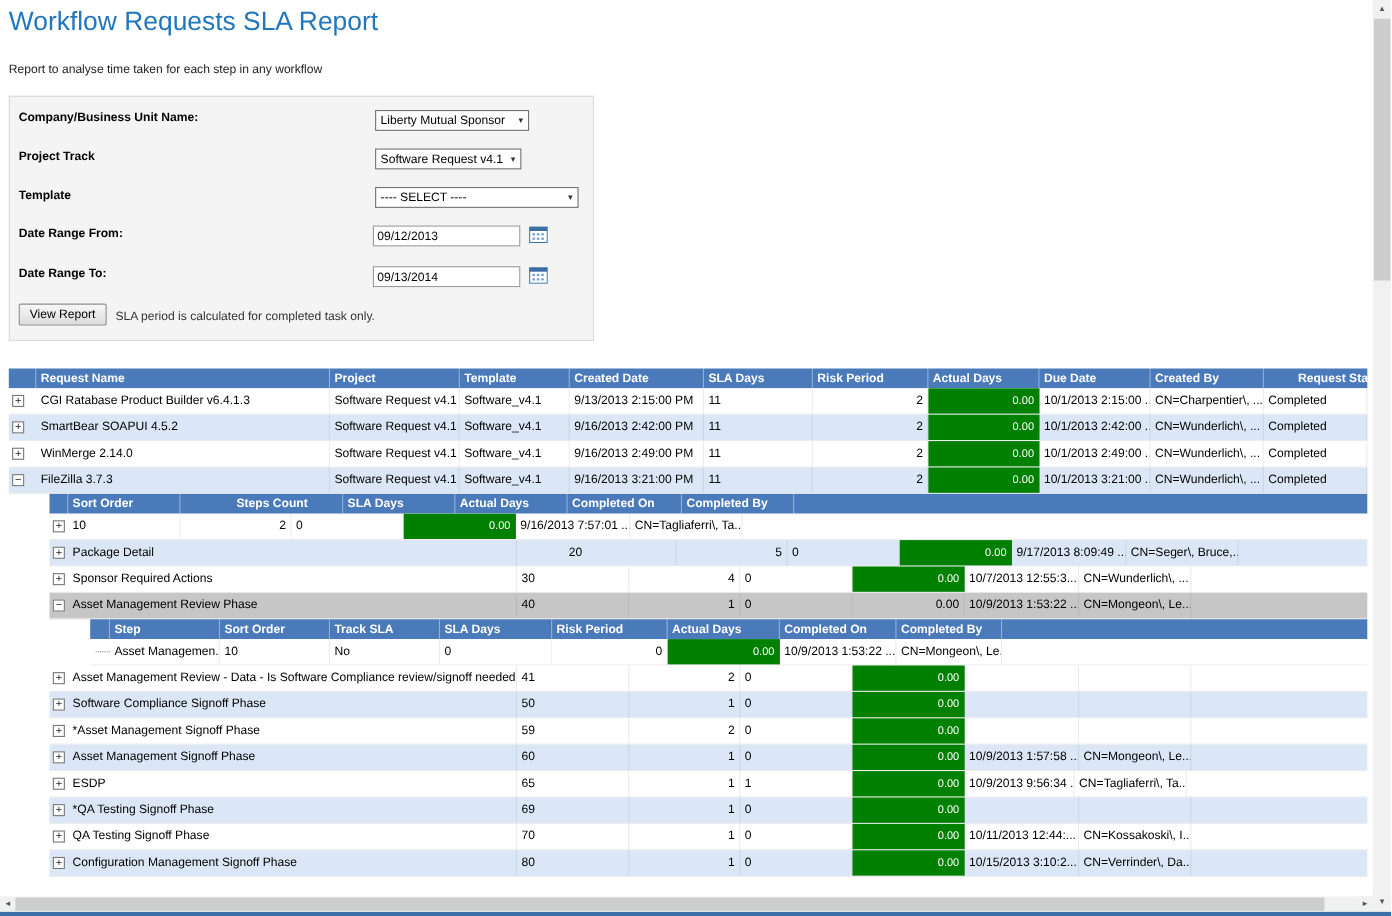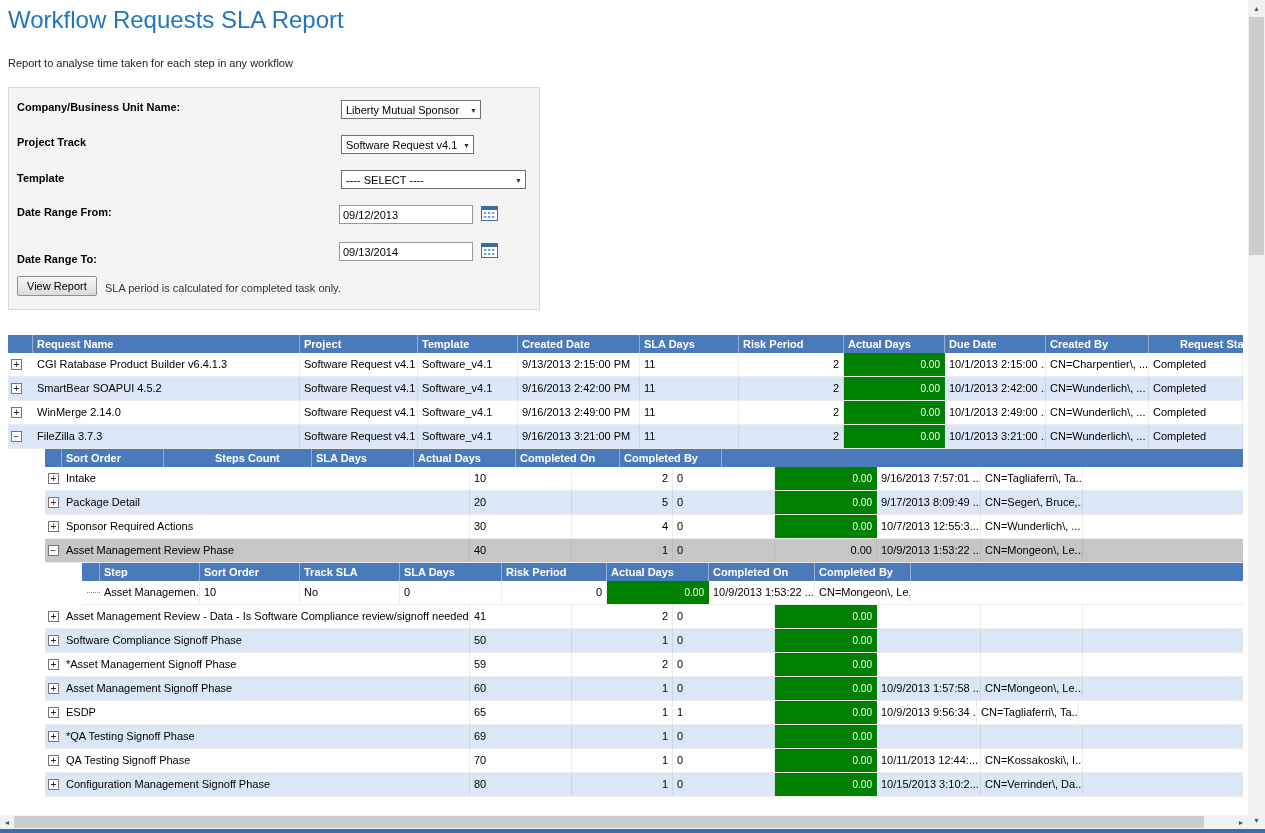--- a/index.html
+++ b/index.html
@@ -87,21 +87,21 @@
           <rect x="3" y="7" width="2.4" height="2"></rect>
             <rect x="7" y="7" width="2.4" height="2"></rect>
             <rect x="11" y="7" width="2.4" height="2"></rect>
           <rect x="3" y="11" width="2.4" height="2"></rect>
             <rect x="7" y="11" width="2.4" height="2"></rect>
             <rect x="11" y="11" width="2.4" height="2"></rect>
         </g>
       </svg>
     </button>
 
-    <label style="top:165px">Date Range To:</label>
+    <label style="top:155px">Date Range To:</label>
     <input class="ftxt" style="top: 154px;" value="09/13/2014">
     <button class="calbtn" style="top:154px">
       <svg width="17" height="16" viewBox="0 0 17 16">
         <rect x="0.5" y="1.5" width="16" height="14" fill="#fff" stroke="#3a6ea5"></rect>
         <rect x="0.5" y="1.5" width="16" height="3.5" fill="#3a6ea5"></rect>
         <g fill="#7f9fc6">
           <rect x="3" y="7" width="2.4" height="2"></rect>
             <rect x="7" y="7" width="2.4" height="2"></rect>
             <rect x="11" y="7" width="2.4" height="2"></rect>
           <rect x="3" y="11" width="2.4" height="2"></rect>
@@ -196,34 +196,33 @@
           <div class="hc" style="width: 101px; margin-left: 47px;">Steps Count</div>
           <div class="hc" style="width: 102px;">SLA Days</div>
           <div class="hc" style="width: 102px;">Actual Days</div>
           <div class="hc" style="width: 104px;">Completed On</div>
           <div class="hc" style="width: 102px;">Completed By</div>
         </div>
         <div class="trow white">
           <div class="tc expcell" style="width: 17px;">
             <span class="expander">+</span>
           </div>
-          <div class="tc" style="width: 408px;">Intake</div>
           <div class="tc" style="width: 102px;">10</div>
           <div class="tc r" style="width: 101px;">2</div>
           <div class="tc" style="width: 102px;">0</div>
           <div class="tc r green" style="width: 102px;">0.00</div>
           <div class="tc" style="width: 104px;">9/16/2013 7:57:01 ...</div>
           <div class="tc" style="width: 102px;">CN=Tagliaferri\, Ta...</div>
         </div>
         <div class="trow alt">
           <div class="tc expcell" style="width: 17px;">
             <span class="expander">+</span>
           </div>
           <div class="tc" style="width: 408px;">Package Detail</div>
-          <div class="tc" style="width: 102px;">20</div>
+          <div class="tc" style="width: 102px; margin-left: 43px;">20</div>
           <div class="tc r" style="width: 101px;">5</div>
           <div class="tc" style="width: 102px;">0</div>
           <div class="tc r green" style="width: 102px;">0.00</div>
           <div class="tc" style="width: 104px;">9/17/2013 8:09:49 ...</div>
           <div class="tc" style="width: 102px;">CN=Seger\, Bruce,...</div>
         </div>
         <div class="trow white">
           <div class="tc expcell" style="width: 17px;">
             <span class="expander">+</span>
           </div>

